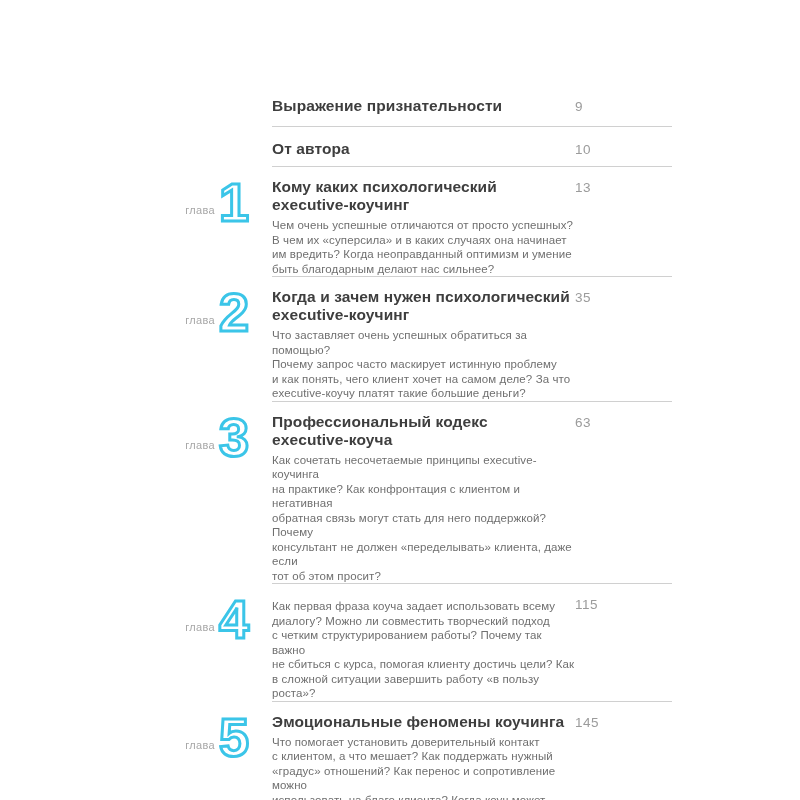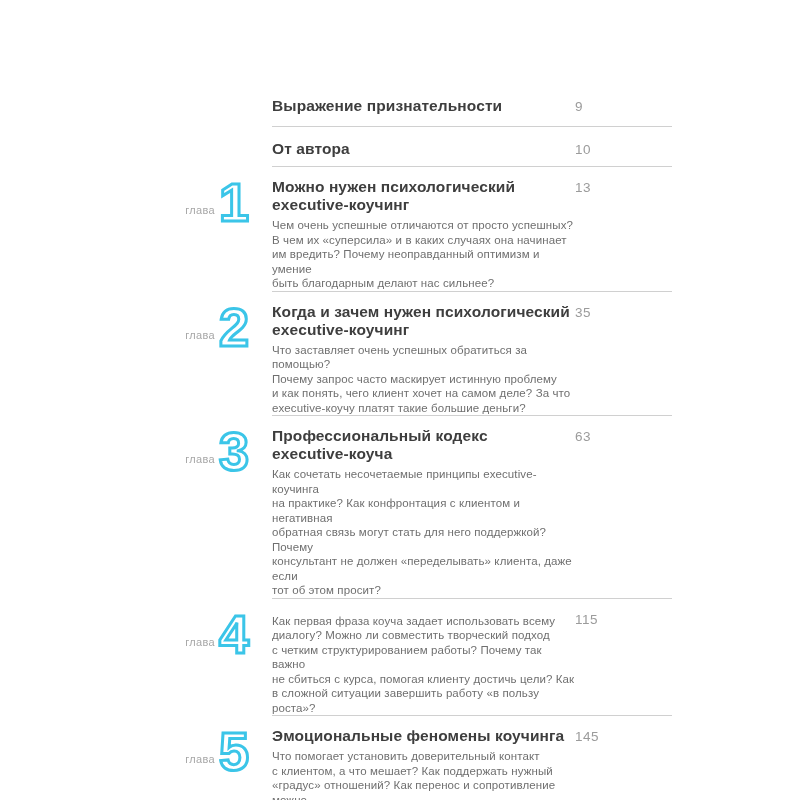--- a/index.html
+++ b/index.html
@@ -61,25 +61,25 @@
       <div class="pnum">10</div>
     </div>
     <div class="sep"></div>
 
     <div class="entry e-ch">
       <div class="badge">
         <span class="glava">глава</span>
         <span class="digit">1</span>
       </div>
       <div class="body">
-        <h2 class="title">Можно нужен психологический
+        <h2 class="title">Кому каких психологический
 executive-коучинг</h2>
         <p class="desc">Чем очень успешные отличаются от просто успешных?
 В чем их «суперсила» и в каких случаях она начинает
-им вредить? Почему неоправданный оптимизм и умение
+им вредить? Когда неоправданный оптимизм и умение
 быть благодарным делают нас сильнее?</p>
       </div>
       <div class="pnum">13</div>
     </div>
     <div class="sep"></div>
 
     <div class="entry e-ch">
       <div class="badge">
         <span class="glava">глава</span>
         <span class="digit">2</span>

